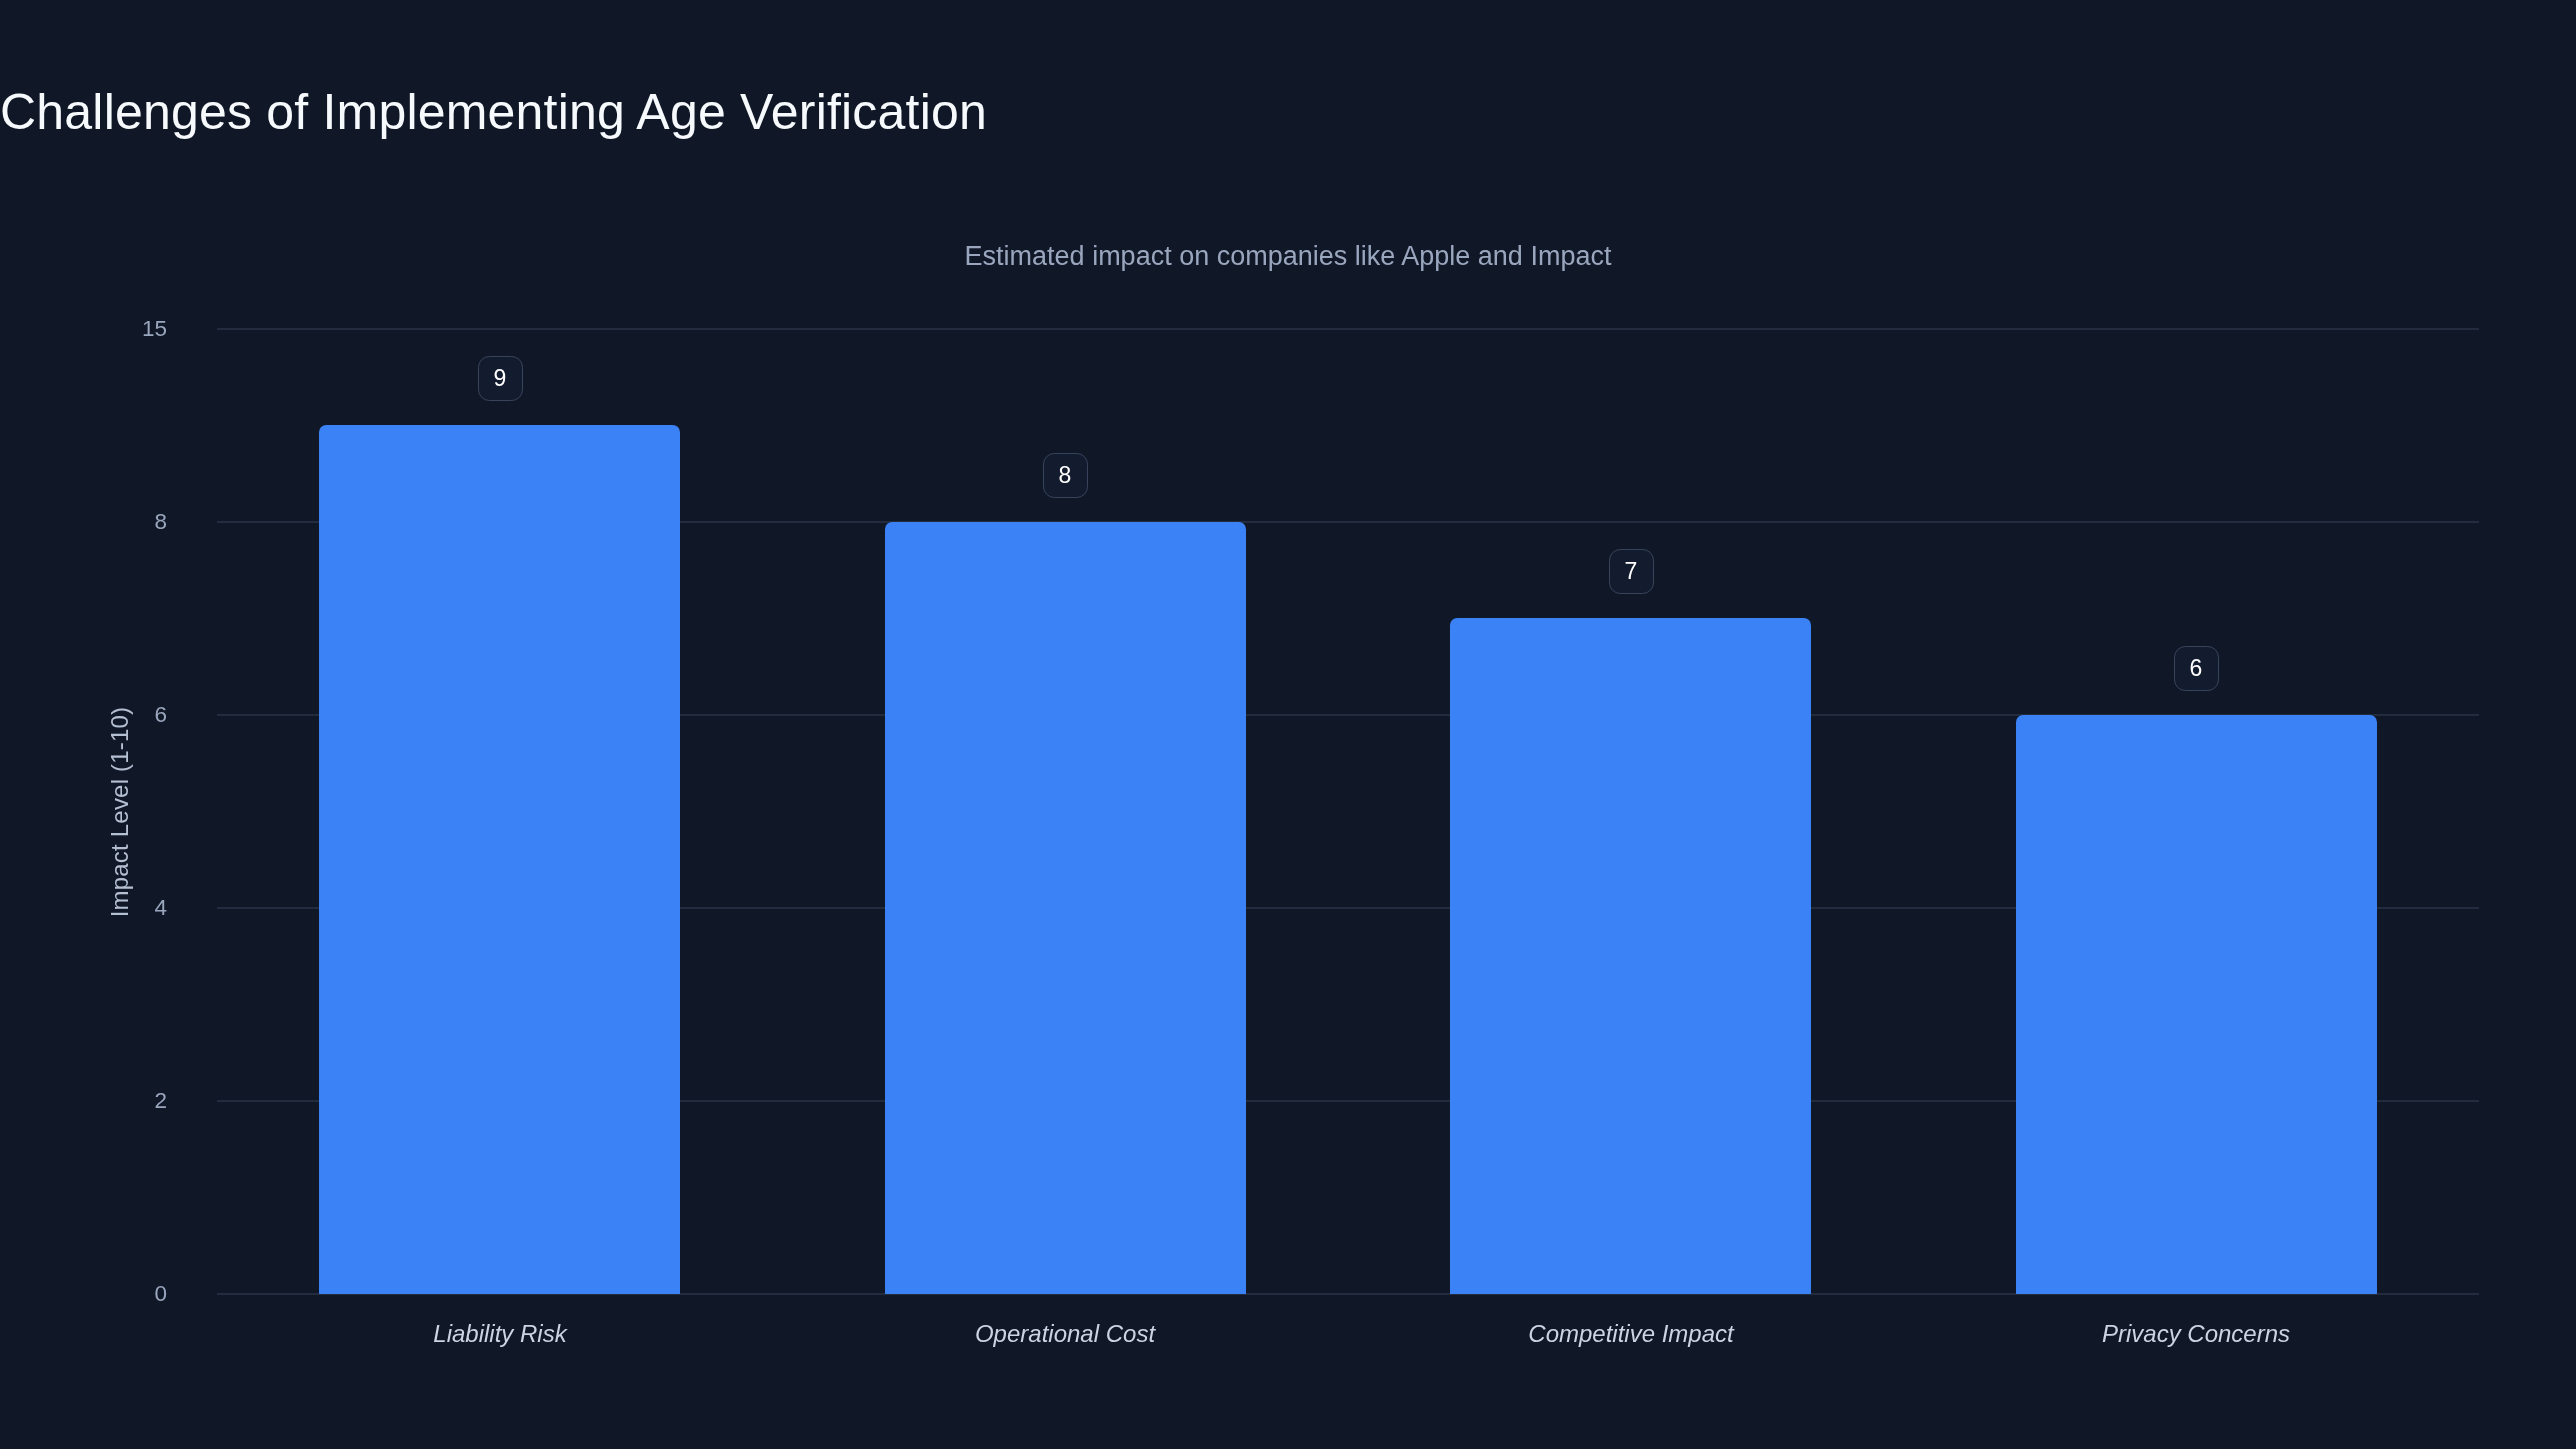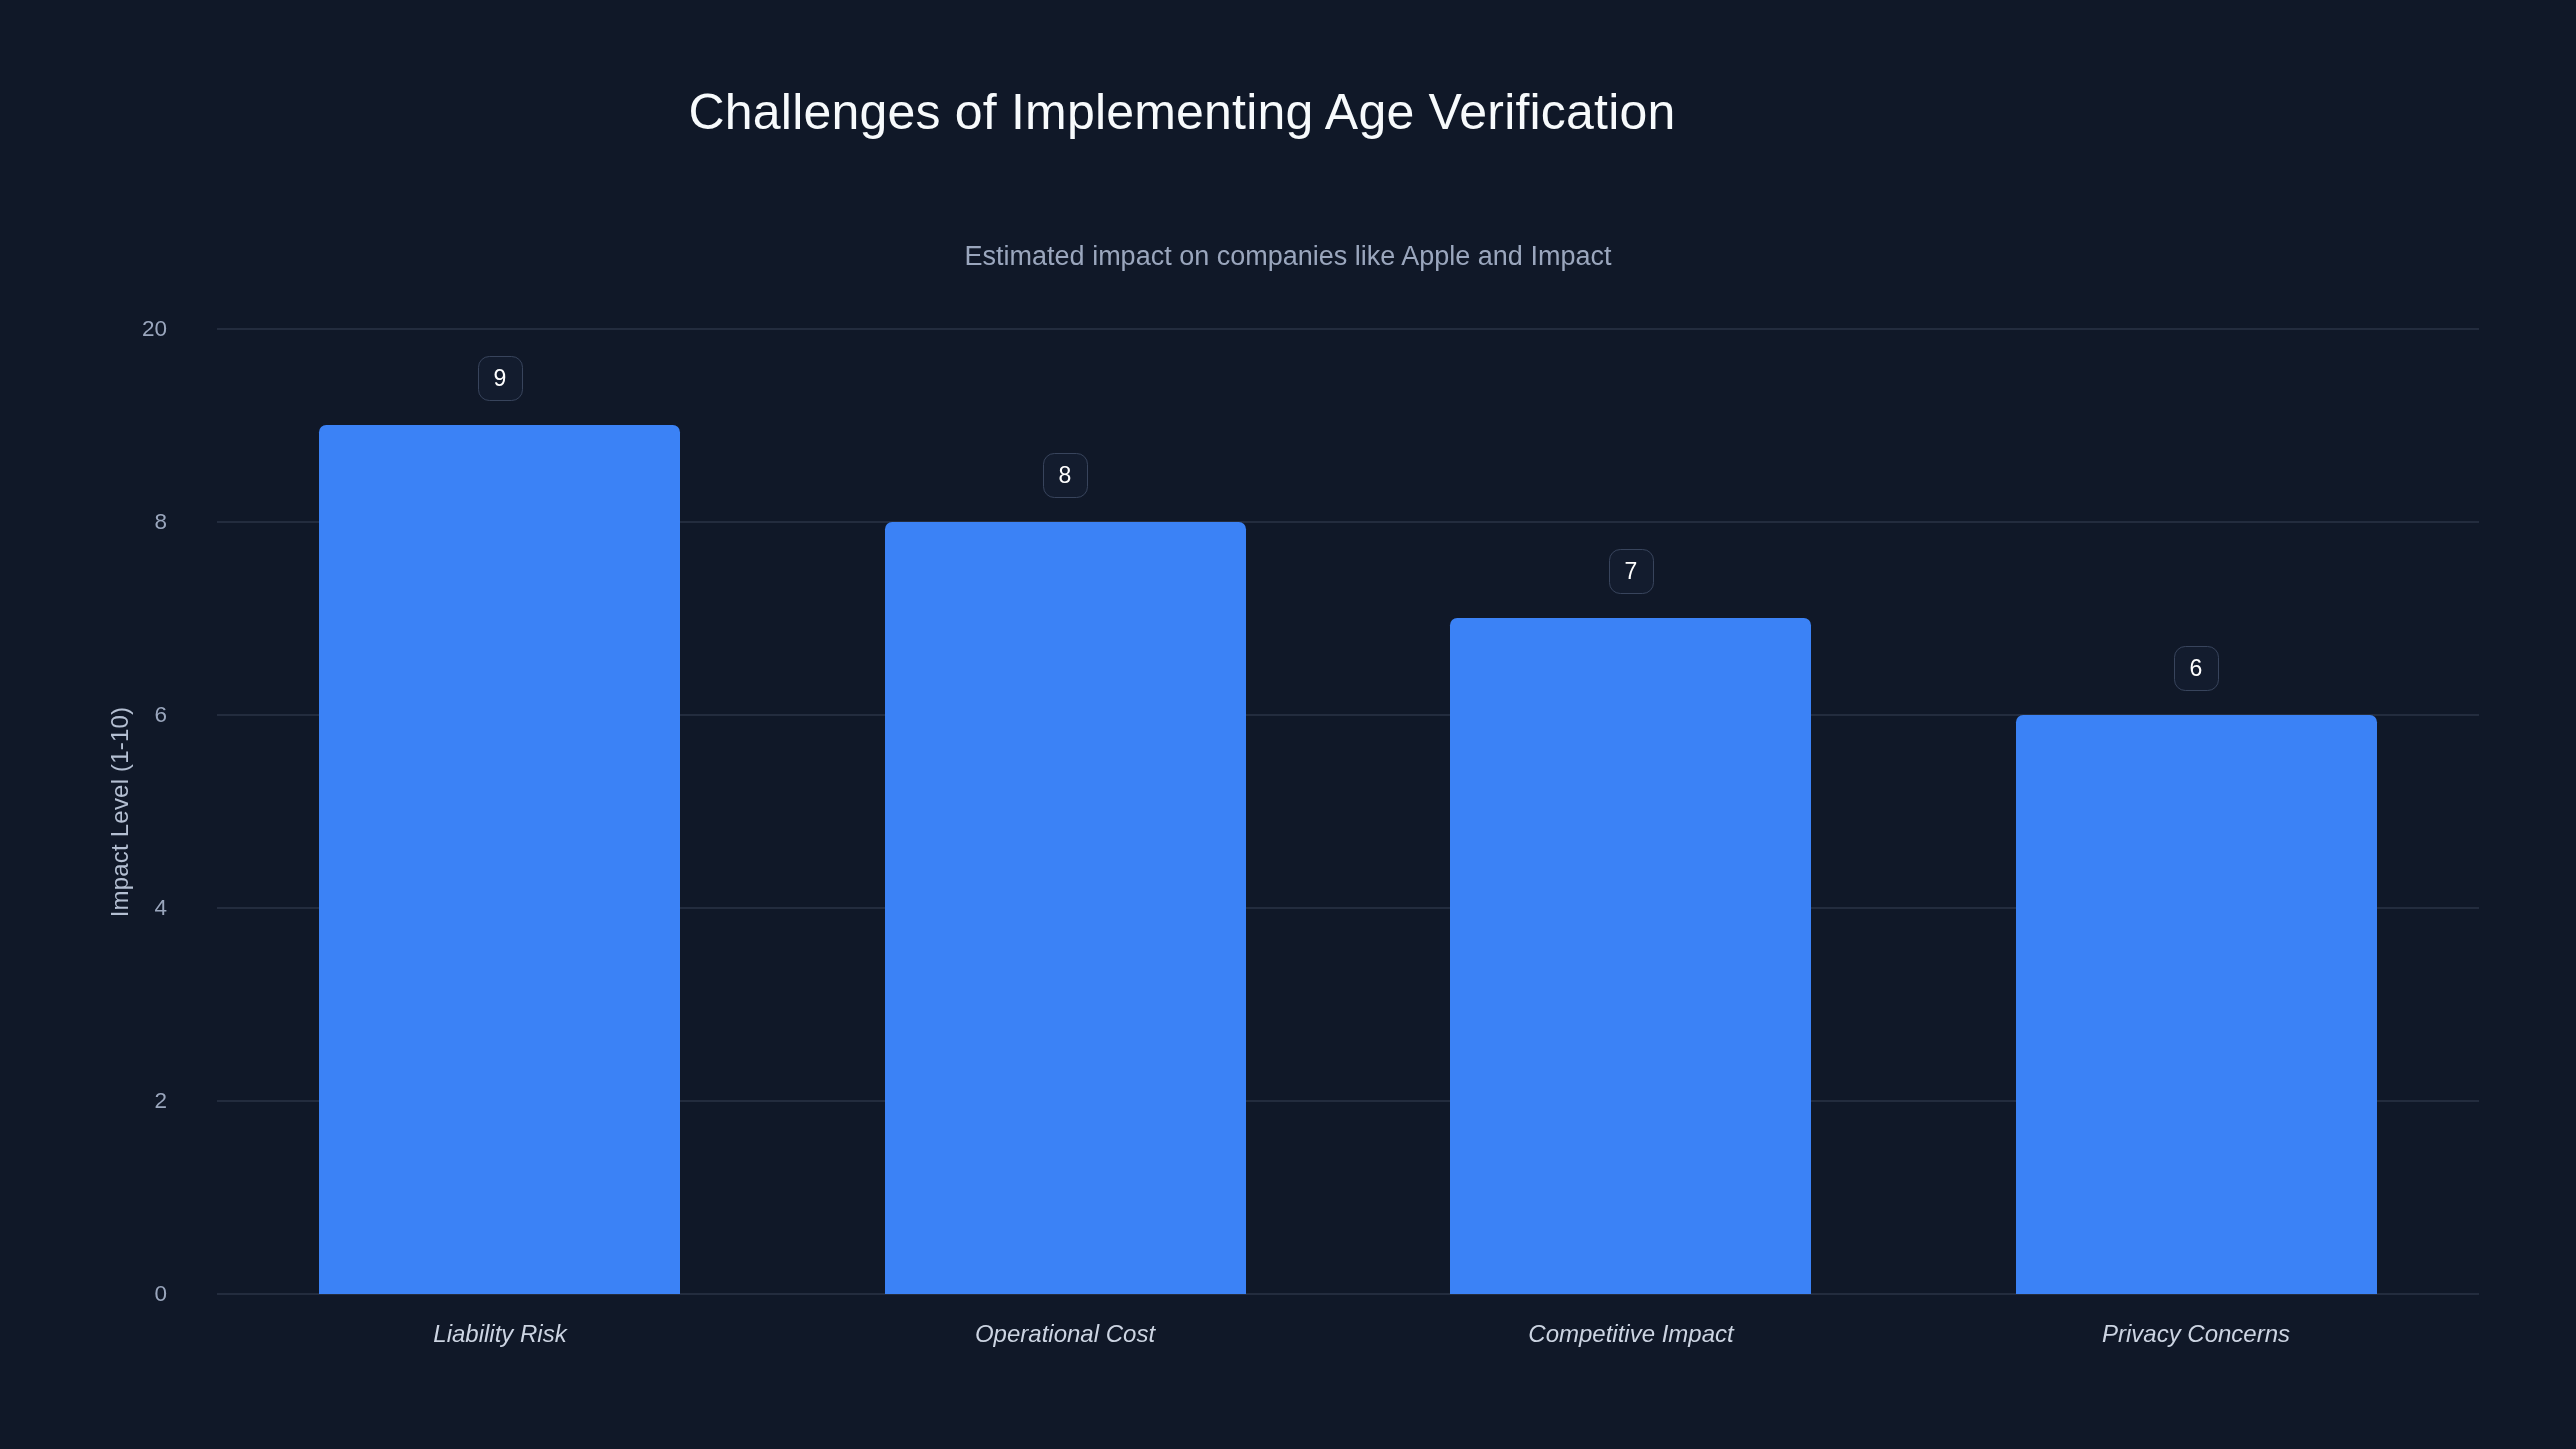--- a/index.html
+++ b/index.html
@@ -22,21 +22,21 @@
     background: #101828;
     box-sizing: border-box;
   }
 
   
   .chart-title {
     position: absolute;
     top: 85px;
     left: 0;
     width: 2364px;
-    text-align: center;
+    text-align: left;
     color: #f7fafc;
     font-size: 50px;
     font-weight: 400;
     letter-spacing: 0.2px;
     line-height: 1.1;
   }
   .chart-subtitle {
     position: absolute;
     top: 242px;
     left: 0;
@@ -165,21 +165,21 @@
   <div class="y-axis-title">
     <span>Impact Level (1-10)</span>
   </div>
 
   <div class="y-tick-labels" id="y-tick-labels">
       <div class="y-tick" style="top: 965px;">0</div>
       <div class="y-tick" style="top: 772px;">2</div>
       <div class="y-tick" style="top: 579px;">4</div>
       <div class="y-tick" style="top: 386px;">6</div>
       <div class="y-tick" style="top: 193px;">8</div>
-      <div class="y-tick" style="top: 0px;">20</div>
+      <div class="y-tick" style="top: 0px;">15</div>
     </div>
 
   <div class="plot-area">
     <div class="gridlines" id="gridlines">
         <div class="gridline" style="top: 964px;"></div>
         <div class="gridline" style="top: 771px;"></div>
         <div class="gridline" style="top: 578px;"></div>
         <div class="gridline" style="top: 385px;"></div>
         <div class="gridline" style="top: 192px;"></div>
         <div class="gridline" style="top: -0.8px;"></div>

